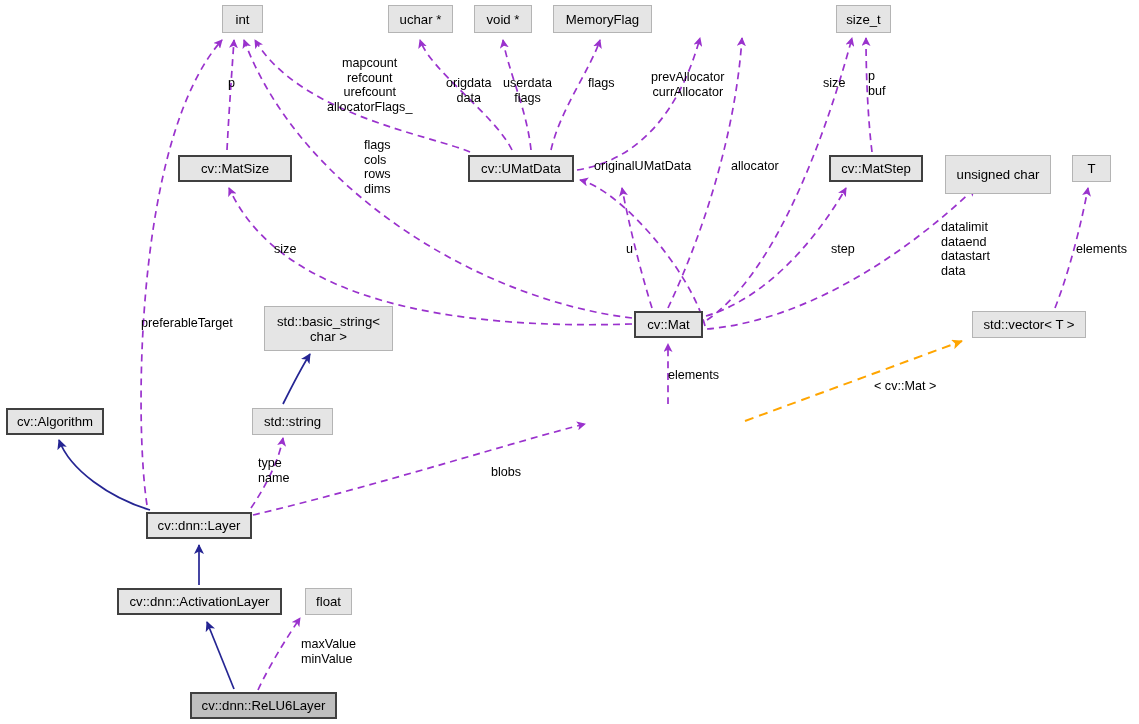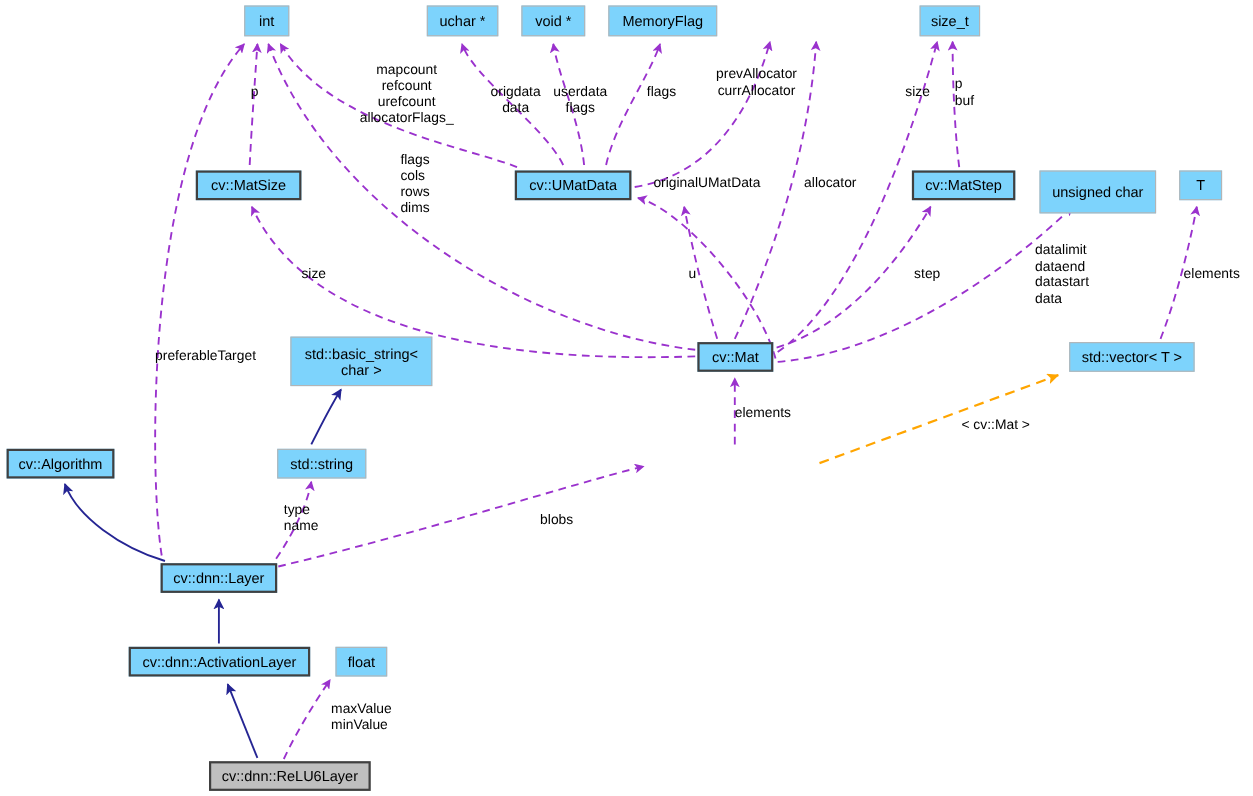--- a/index.html
+++ b/index.html
@@ -27,21 +27,21 @@
   .node {
     position: absolute;
     box-sizing: border-box;
     display: flex;
     align-items: center;
     justify-content: center;
     text-align: center;
     font-size: 13.2px;
     line-height: 15px;
     color: #000000;
-    background: #7dd3fc;
+    background: #e5e5e5;
     border: 1px solid #b4b4b4;
     white-space: pre;
     letter-spacing: 0px;
     z-index: 5;
   }
   .node.strong {
     border: 2px solid #404040;
   }
   .node.highlight {
     background: #bfbfbf;
@@ -146,21 +146,21 @@
   <div class="node" style="left:474px; top:5px; width:58px; height:28px;">
     <span>void *</span>
   </div>
   <div class="node" style="left:553px; top:5px; width:99px; height:28px;">
     <span>MemoryFlag</span>
   </div>
   <div class="node" style="left:836px; top:5px; width:55px; height:28px;">
     <span>size_t</span>
   </div>
 
-  <div class="node strong" style="left:178px; top:155px; width:96px; height:27px;">
+  <div class="node strong" style="left:178px; top:155px; width:114px; height:27px;">
     <span>cv::MatSize</span>
   </div>
   <div class="node strong" style="left:468px; top:155px; width:106px; height:27px;">
     <span>cv::UMatData</span>
   </div>
   <div class="node strong" style="left:829px; top:155px; width:94px; height:27px;">
     <span>cv::MatStep</span>
   </div>
   <div class="node" style="left:945px; top:155px; width:106px; height:39px;">
     <span>unsigned char</span>
@@ -205,21 +205,21 @@
   <div class="edge-label" style="left:228px; top:76px;">p</div>
   <div class="edge-label center" style="left:327px; top:56px;">mapcount
 refcount
 urefcount
 allocatorFlags_</div>
   <div class="edge-label center" style="left:446px; top:76px;">origdata
 data</div>
   <div class="edge-label center" style="left:503px; top:76px;">userdata
 flags</div>
   <div class="edge-label" style="left:588px; top:76px;">flags</div>
-  <div class="edge-label center" style="left:651px; top:60px;">prevAllocator
+  <div class="edge-label center" style="left:651px; top:70px;">prevAllocator
 currAllocator</div>
   <div class="edge-label" style="left:823px; top:76px;">size</div>
   <div class="edge-label" style="left:868px; top:69px;">p
 buf</div>
 
   <div class="edge-label" style="left:364px; top:138px;">flags
 cols
 rows
 dims</div>
   <div class="edge-label" style="left:594px; top:159px;">originalUMatData</div>

